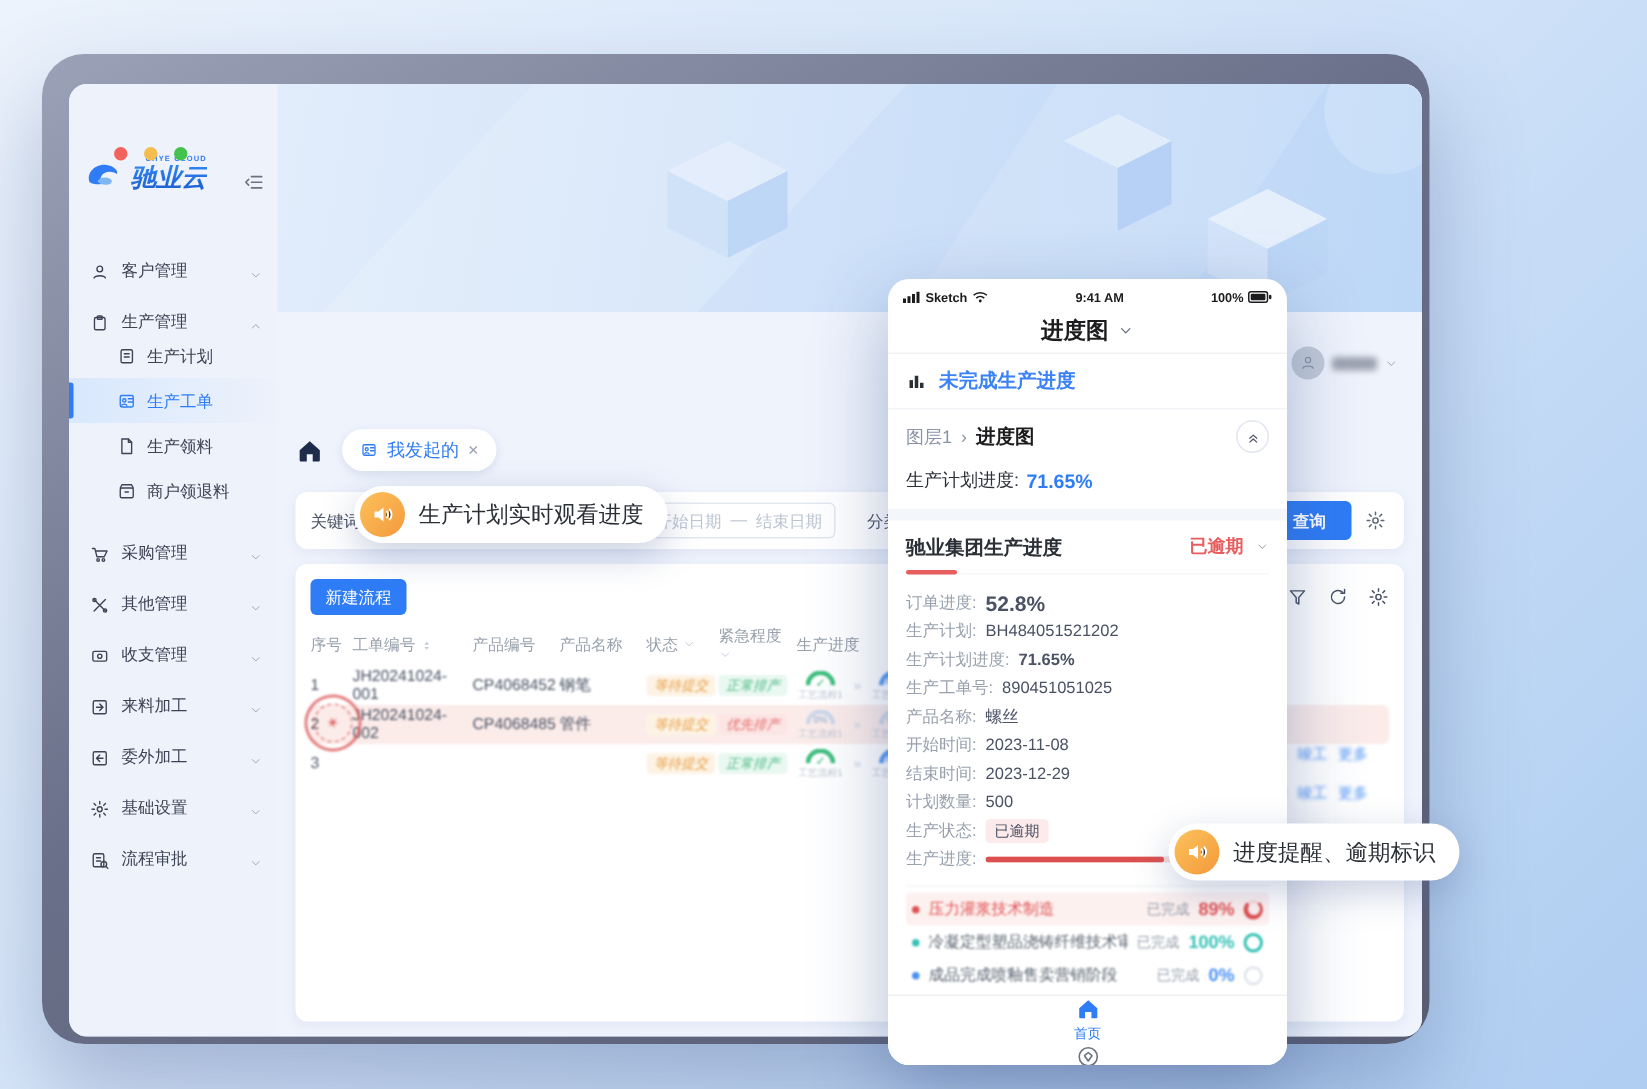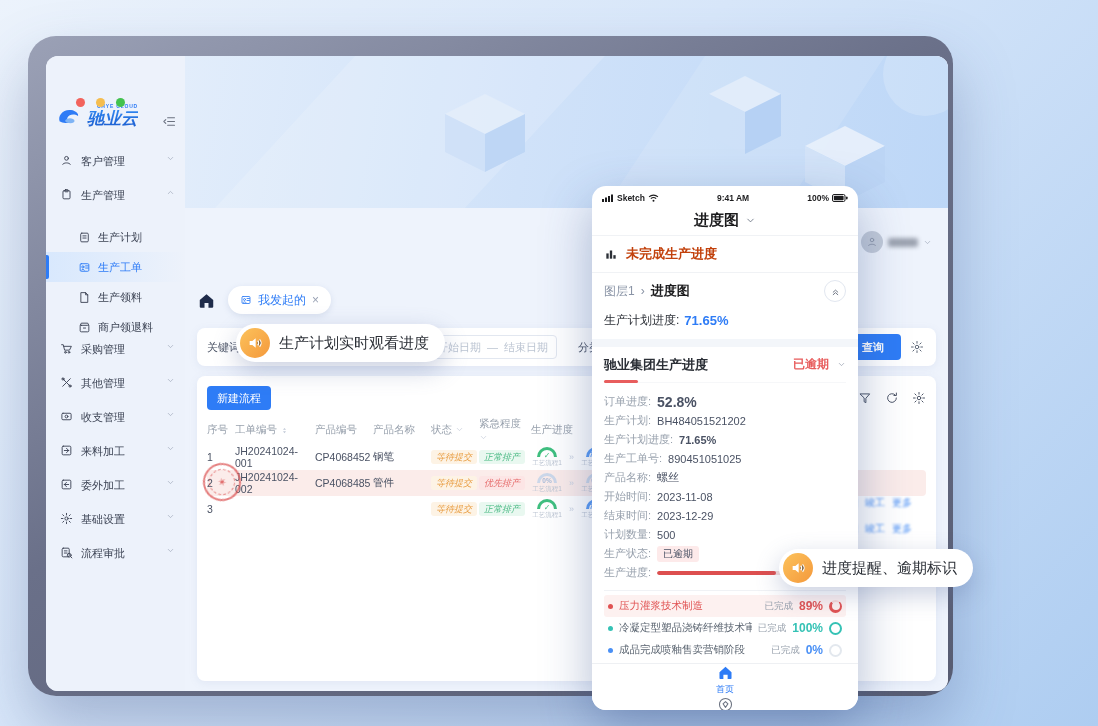--- a/index.html
+++ b/index.html
@@ -21,21 +21,21 @@
 
   
   .sidebar{width:139px;flex:none;background:#edf2fb;position:relative;padding-top:98px;
     display:flex;flex-direction:column;font-size:11px;color:#3c4354;}
   .logo{position:absolute;top:48px;left:11px;display:flex;align-items:flex-end;gap:4px;}
   .logo-txt{display:flex;flex-direction:column;align-items:flex-end;line-height:1;}
   .logo-cap{font-size:5px;color:#2f7cf6;letter-spacing:.8px;font-weight:bold;margin-bottom:1px;}
   .logo-name{font-size:17px;font-weight:bold;font-style:italic;
     background:linear-gradient(180deg,#2f86f0,#1e5fd0);-webkit-background-clip:text;background-clip:text;color:transparent;}
   .side-collapse{position:absolute;top:58px;right:8px;color:#6b7280;}
-  .s-item{height:34px;display:flex;align-items:flex-start;padding:0 10px 0 14px;gap:8px;cursor:pointer;}
+  .s-item{height:34px;display:flex;align-items:flex-end;padding:0 10px 0 14px;gap:8px;cursor:pointer;}
   .s-child{height:30px;display:flex;align-items:center;padding:0 10px 0 32px;gap:7px;cursor:pointer;position:relative;}
   .s-child.active{color:#2e7cf6;background:linear-gradient(90deg,#d8e8fd,#edf2fb);}
   .s-child.active::before{content:'';position:absolute;left:0;top:3px;bottom:3px;width:3px;background:#2e7cf6;border-radius:0 2px 2px 0;}
   .chev{width:9px;height:9px;margin-left:auto;color:#9aa3b5;}
   .chev.up{transform:rotate(180deg);}
 
   
   .main{flex:1;min-width:0;position:relative;display:flex;flex-direction:column;background:#eef3fc;}
   .banner{position:absolute;left:0;top:0;right:0;height:152px;overflow:hidden;
     background:linear-gradient(100deg,#e2edfb 0%,#d0e2f9 45%,#bdd7f7 100%);}
@@ -110,21 +110,21 @@
   
   .phone{position:absolute;left:592px;top:186px;width:266px;height:524px;background:#fff;border-radius:14px;
     box-shadow:0 18px 50px rgba(50,80,140,.38);z-index:6;display:flex;flex-direction:column;overflow:hidden;}
   .p-status{height:19px;display:flex;align-items:center;padding:4px 10px 0;font-size:8.5px;color:#1c1c1e;font-weight:bold;gap:3px;}
   .p-status .mid{flex:1;text-align:center;}
   .p-title{height:31px;display:flex;align-items:center;justify-content:center;gap:6px;font-size:15px;
     font-weight:bold;color:#1c1c1e;border-bottom:1px solid #f0f2f5;}
   .p-title .chev{margin:0;color:#5c6676;width:11px;height:11px;}
   .p-body{flex:1;background:#f3f6fa;display:flex;flex-direction:column;min-height:0;}
   .p-card1{background:#fff;display:flex;align-items:center;gap:8px;padding:9px 12px;font-weight:bold;
-    font-size:13px;color:#c2410c;border-bottom:1px solid #f0f2f5;}
+    font-size:13px;color:#3b82f6;border-bottom:1px solid #f0f2f5;}
   .p-card2{background:#fff;padding:2px 12px 10px;}
   .p-bc{display:flex;align-items:center;height:32px;font-size:12px;color:#8a94a6;gap:6px;}
   .p-bc b{color:#1c1c1e;font-size:13px;}
   .collapse-btn{margin-left:auto;width:22px;height:22px;border:1px solid #e2e7f0;border-radius:50%;
     display:flex;align-items:center;justify-content:center;color:#4a5264;background:#fff;cursor:pointer;}
   .p-plan{font-size:12px;color:#2b2f36;margin-top:5px;display:flex;gap:5px;align-items:center;}
   .p-plan b{color:#2e7cf6;font-size:13px;}
   .p-section{background:#fff;margin-top:8px;flex:1;padding:0 12px;display:flex;flex-direction:column;min-height:0;}
   .p-sec-head{display:flex;align-items:center;height:36px;position:relative;border-bottom:1px solid #f6f7f9;}
   .p-sec-head::after{content:'';position:absolute;left:0;bottom:-1px;width:34px;height:3px;background:#e85d5d;border-radius:2px;}

